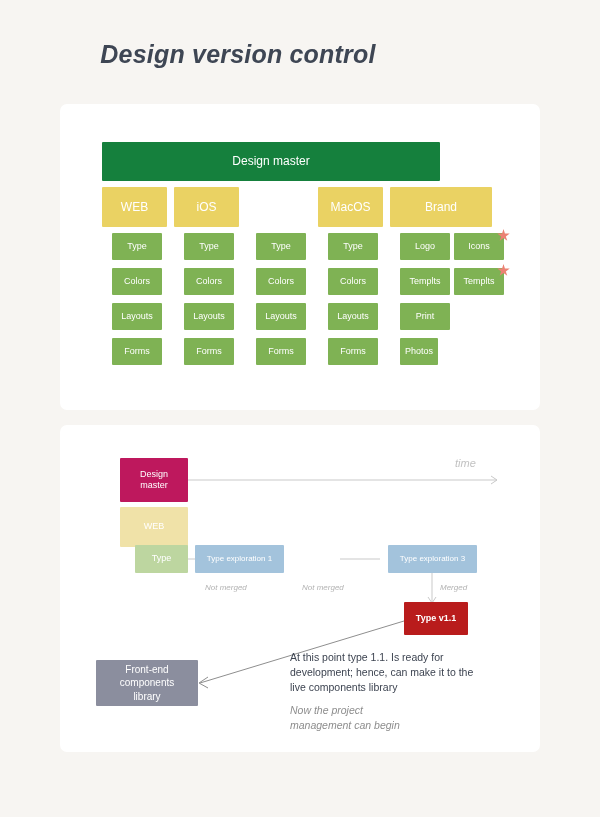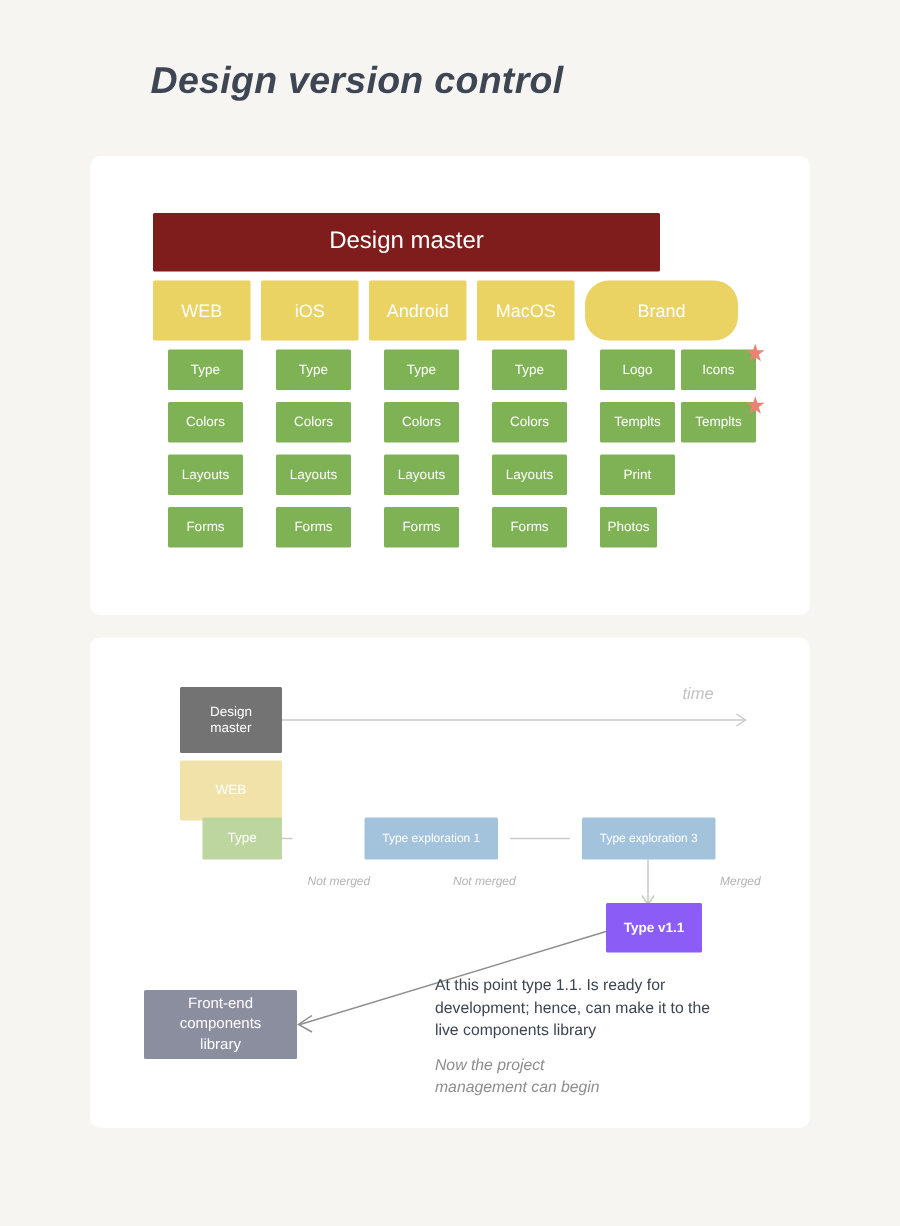--- a/index.html
+++ b/index.html
@@ -47,22 +47,22 @@
     align-items: center;
     justify-content: center;
     text-align: center;
     color: #ffffff;
     font-size: 10px;
     line-height: 1.18;
     border-radius: 1px;
     padding: 0 2px;
   }
   .node.master {
-    background: #7f1d1d;
-    font-size: 16px;
+    background: #15803d;
+    font-size: 12px;
   }
   .node.platform {
     background: #ead263;
     font-size: 12px;
   }
   .node.leaf {
     background: #7fb254;
     font-size: 9px;
   }
 
@@ -83,25 +83,25 @@
     display: flex;
     align-items: center;
     justify-content: center;
     text-align: center;
     color: #ffffff;
     font-size: 9px;
     line-height: 1.25;
     border-radius: 1px;
     padding: 0 3px;
   }
-  .tnode.pink   { background: #737373; }
+  .tnode.pink   { background: #be185d; }
   .tnode.yellow { background: #f0e2a8; }
   .tnode.green  { background: #bdd6a0; }
   .tnode.blue   { background: #a3c3dc; font-size: 8px; }
-  .tnode.solidgreen { background: #8b5cf6; font-size: 9px; font-weight: bold; }
+  .tnode.solidgreen { background: #b91c1c; font-size: 9px; font-weight: bold; }
   .tnode.gray   { background: #8b8e9e; font-size: 10px; line-height: 1.35; }
 
   .merge-label {
     position: absolute;
     color: #b3b3b3;
     font-size: 8px;
     font-style: italic;
     white-space: nowrap;
   }
   .time-label {
@@ -140,23 +140,22 @@
 <body>
 
 <div class="page-title">Design version control</div>
 
 <div class="panel" id="panel-tree">
 
   <div class="node master" style="left:42px; top:38px; width:338px; height:39px;">Design master</div>
 
   <div class="node platform" style="left:42px; top:83px; width:65px; height:40px;">WEB</div>
   <div class="node platform" style="left:114px; top:83px; width:65px; height:40px;">iOS</div>
-  <div class="node platform" style="left:186px; top:83px; width:65px; height:40px;">Android</div>
   <div class="node platform" style="left:258px; top:83px; width:65px; height:40px;">MacOS</div>
-  <div class="node platform" style="left:330px; top:83px; width:102px; height:40px;border-radius:16px;">Brand</div>
+  <div class="node platform" style="left:330px; top:83px; width:102px; height:40px;">Brand</div>
 
   <div class="node leaf" style="left:52px; top:129px; width:50px; height:27px;">Type</div>
   <div class="node leaf" style="left:52px; top:164px; width:50px; height:27px;">Colors</div>
   <div class="node leaf" style="left:52px; top:199px; width:50px; height:27px;">Layouts</div>
   <div class="node leaf" style="left:52px; top:234px; width:50px; height:27px;">Forms</div>
 
   <div class="node leaf" style="left:124px; top:129px; width:50px; height:27px;">Type</div>
   <div class="node leaf" style="left:124px; top:164px; width:50px; height:27px;">Colors</div>
   <div class="node leaf" style="left:124px; top:199px; width:50px; height:27px;">Layouts</div>
   <div class="node leaf" style="left:124px; top:234px; width:50px; height:27px;">Forms</div>
@@ -205,26 +204,26 @@
 
   <div class="tnode pink" style="left:60px; top:33px; width:68px; height:44px; flex-direction:column;">
     <span>Design</span>
     <span>master</span>
   </div>
 
   <div class="tnode yellow" style="left:60px; top:82px; width:68px; height:40px;">WEB</div>
 
   <div class="tnode green" style="left:75px; top:120px; width:53px; height:28px;">Type</div>
 
-  <div class="tnode blue" style="left:135px; top:120px; width:89px; height:28px;margin-left:48px;">Type exploration 1</div>
+  <div class="tnode blue" style="left:135px; top:120px; width:89px; height:28px;">Type exploration 1</div>
   <div class="tnode blue" style="left:328px; top:120px; width:89px; height:28px;">Type exploration 3</div>
 
   <div class="merge-label" style="left:145px; top:158px;">Not merged</div>
   <div class="merge-label" style="left:242px; top:158px;">Not merged</div>
-  <div class="merge-label" style="left:380px; top:158px;margin-left:40px;">Merged</div>
+  <div class="merge-label" style="left:380px; top:158px;">Merged</div>
 
   <div class="tnode solidgreen" style="left:344px; top:177px; width:64px; height:33px;">Type v1.1</div>
 
   <div class="tnode gray" style="left:36px; top:235px; width:102px; height:46px; flex-direction:column;">
     <span>Front-end</span>
     <span>components</span>
     <span>library</span>
   </div>
 
   <div class="note-block" style="left:230px; top:225px;">At this point type 1.1. Is ready for development; hence, can make it to the live components library</div>

